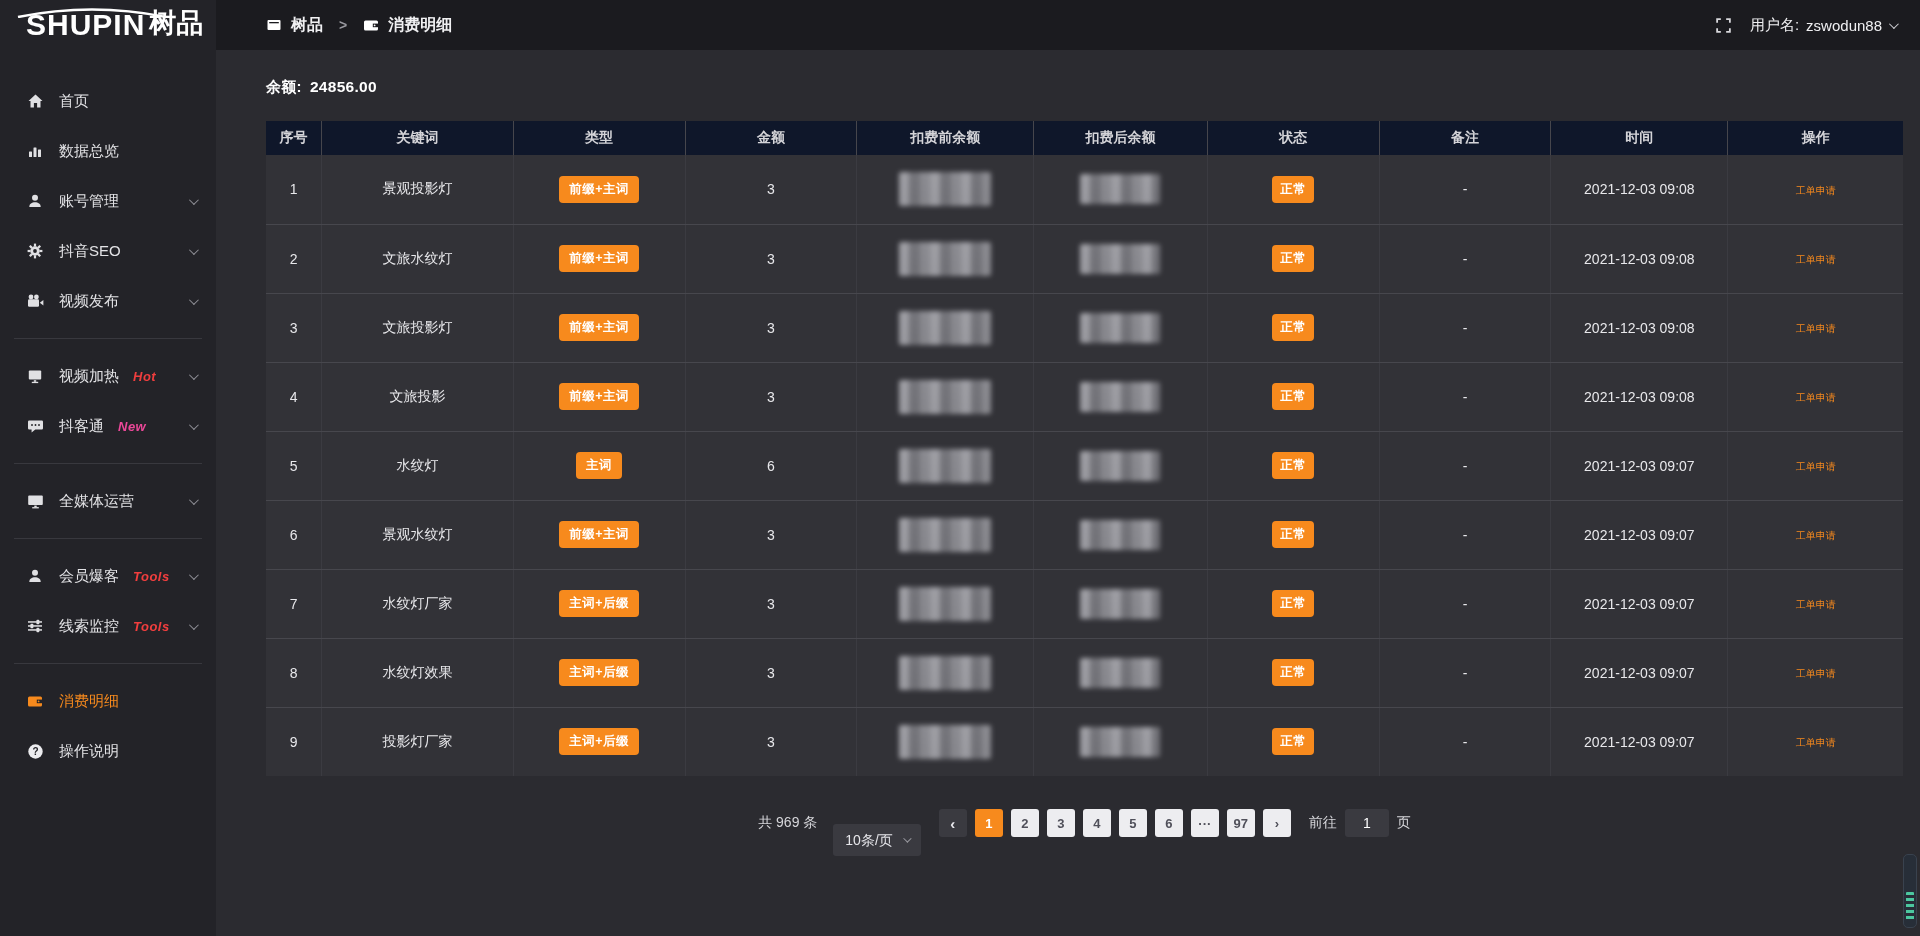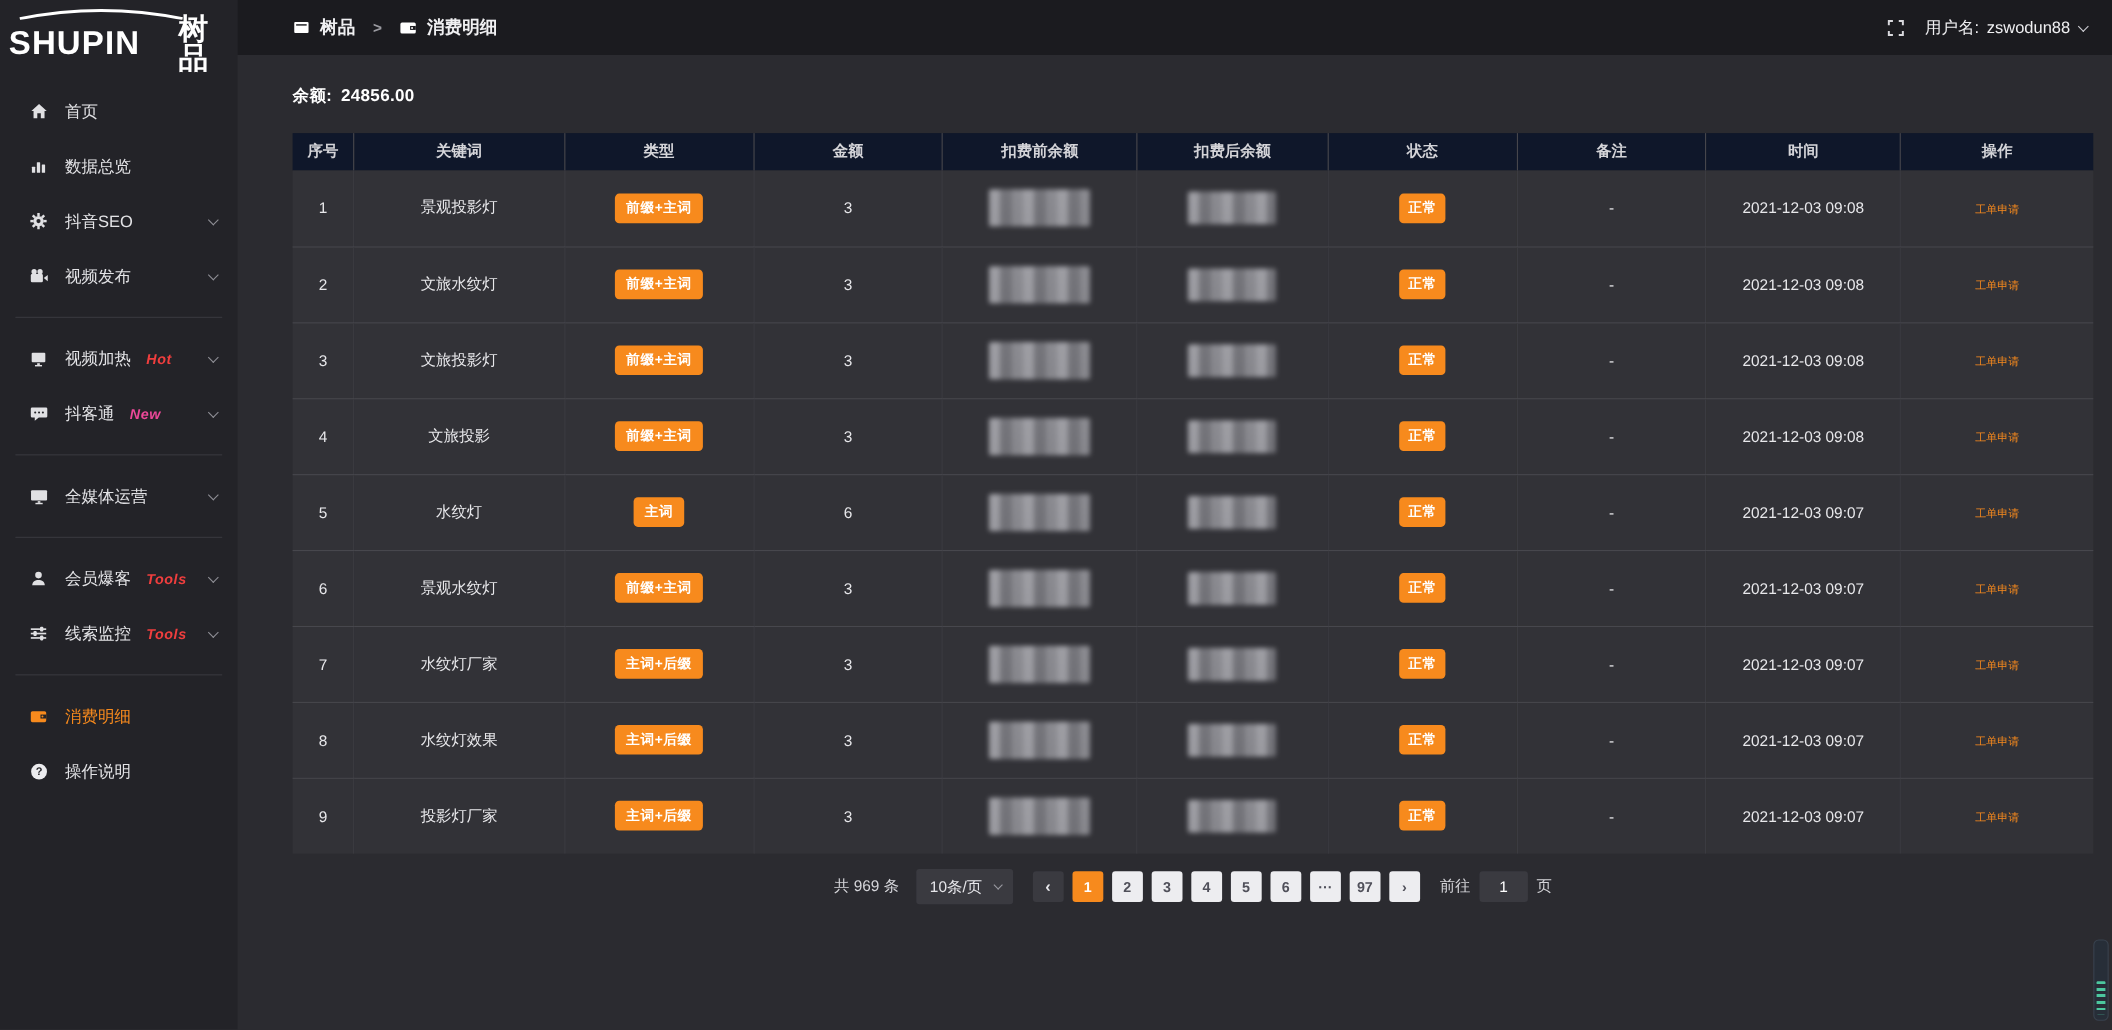--- a/index.html
+++ b/index.html
@@ -2,21 +2,21 @@
 <html><head>
 <meta charset="utf-8">
 <style>
   * { margin:0; padding:0; box-sizing:border-box; }
   html,body { width:1920px; height:936px; overflow:hidden; background:#2b2b30;
     font-family:"Liberation Sans","DejaVu Sans",sans-serif; }
   .app { display:flex; width:100%; height:100%; position:relative; }
 
   
   .sidebar { width:216px; flex-shrink:0; background:#232328; color:#e3e3e6; display:flex; flex-direction:column; }
-  .logo { height:70px; display:flex; align-items:center; padding-left:8px; position:relative;gap:31px; }
+  .logo { height:70px; display:flex; padding-left:26px; position:relative; }
   .logo-arc { position:absolute; top:6px; left:16px; }
   .logo-en { font-size:30px; font-weight:900; letter-spacing:1px; color:#fff; line-height:1; padding-top:10px; }
   .logo-cn { font-size:27px; font-weight:900; color:#fff; line-height:1; padding-top:10px; margin-left:4px; }
   .menu { flex:1; padding-top:6px; }
   .side-item { height:50px; display:flex; align-items:center; padding:0 20px 0 26px; position:relative; cursor:pointer; font-size:15px; color:#e3e3e6; }
   .side-item .icon { width:18px; height:16px; margin-right:15px; display:flex; align-items:center; justify-content:center; color:#e0e0e3; }
   .side-item.active { color:#f78a1d; }
   .side-item.active .icon { color:#f78a1d; }
   .side-item .tag { font-size:13px; font-weight:bold; font-style:italic; margin-left:14px; letter-spacing:.5px; }
   .side-item .chev { margin-left:auto; width:7px; height:7px; border-right:1.5px solid #8f8f96; border-bottom:1.5px solid #8f8f96; transform:rotate(45deg) translateY(-2px); }
@@ -55,21 +55,21 @@
       repeating-linear-gradient(90deg, rgba(170,170,176,.85) 0 10px, rgba(118,118,124,.85) 10px 21px, rgba(146,146,152,.85) 21px 31px),
       linear-gradient(180deg,#9a9a9f,#77777c); }
   .blur-a { width:92px; height:34px; }
   .blur-b { width:80px; height:30px; }
 
   
   .pagination { display:flex; align-items:center; justify-content:center; gap:8px; margin-top:14px;
     color:#d6d6da; font-size:14px; }
   .pag-total { margin-right:8px; }
   .size-select { background:#3a3a40; color:#e6e6ea; height:30px; line-height:30px; border-radius:3px;
-    padding:16px 12px; display:flex; align-items:center; gap:10px; cursor:pointer; margin-right:10px; }
+    padding:16px 12px; display:flex; align-items:center; gap:10px; cursor:pointer; margin-right:10px;margin-top:34px; }
   .size-select .chev { width:6px; height:6px; border-right:1.5px solid #9a9aa0; border-bottom:1.5px solid #9a9aa0; transform:rotate(45deg) translateY(-2px); }
   .pbtn { min-width:28px; height:28px; padding:0 5px; border-radius:3px; background:#ededf0; color:#50505a;
     font-size:13px; font-weight:bold; display:flex; align-items:center; justify-content:center; cursor:pointer; border:none; }
   .pbtn.dark { background:#3a3a40; color:#e8e8ec; font-size:15px; }
   .pbtn.active { background:#f78a1d; color:#fff; }
   .goto { display:flex; align-items:center; gap:8px; margin-left:10px; }
   .goto input { width:44px; height:28px; background:#3a3a40; border:none; outline:none; border-radius:3px;
     color:#fff; text-align:center; font-size:14px; font-family:inherit; }
 
   
@@ -110,20 +110,31 @@
             <svg width="16" height="16" viewBox="0 0 16 16" fill="currentColor">
               <rect x="2" y="8.5" width="3" height="5.5" rx=".5"></rect>
               <rect x="6.5" y="4.5" width="3" height="9.5" rx=".5"></rect>
               <rect x="11" y="6.5" width="3" height="7.5" rx=".5"></rect>
             </svg>
           </span>
     <span class="lbl">数据总览</span>
 
   </div>
 
+  <div class="side-item">
+    <span class="icon">
+            <svg width="16" height="16" viewBox="0 0 16 16" fill="currentColor">
+              <circle cx="8" cy="4.8" r="3"></circle>
+              <path d="M2.3 14c0-3.2 2.6-4.7 5.7-4.7s5.7 1.5 5.7 4.7z"></path>
+            </svg>
+          </span>
+    <span class="lbl">账号管理</span>
+
+    <span class="chev"></span>
+  </div>
 
   <div class="side-item">
     <span class="icon">
             <svg width="16" height="16" viewBox="0 0 16 16" fill="currentColor">
               <g>
                 <rect x="6.9" y="0.6" width="2.2" height="3"></rect>
                 <rect x="6.9" y="12.4" width="2.2" height="3"></rect>
                 <rect x="0.6" y="6.9" width="3" height="2.2"></rect>
                 <rect x="12.4" y="6.9" width="3" height="2.2"></rect>
                 <rect x="6.9" y="0.6" width="2.2" height="3" transform="rotate(45 8 8)"></rect>

